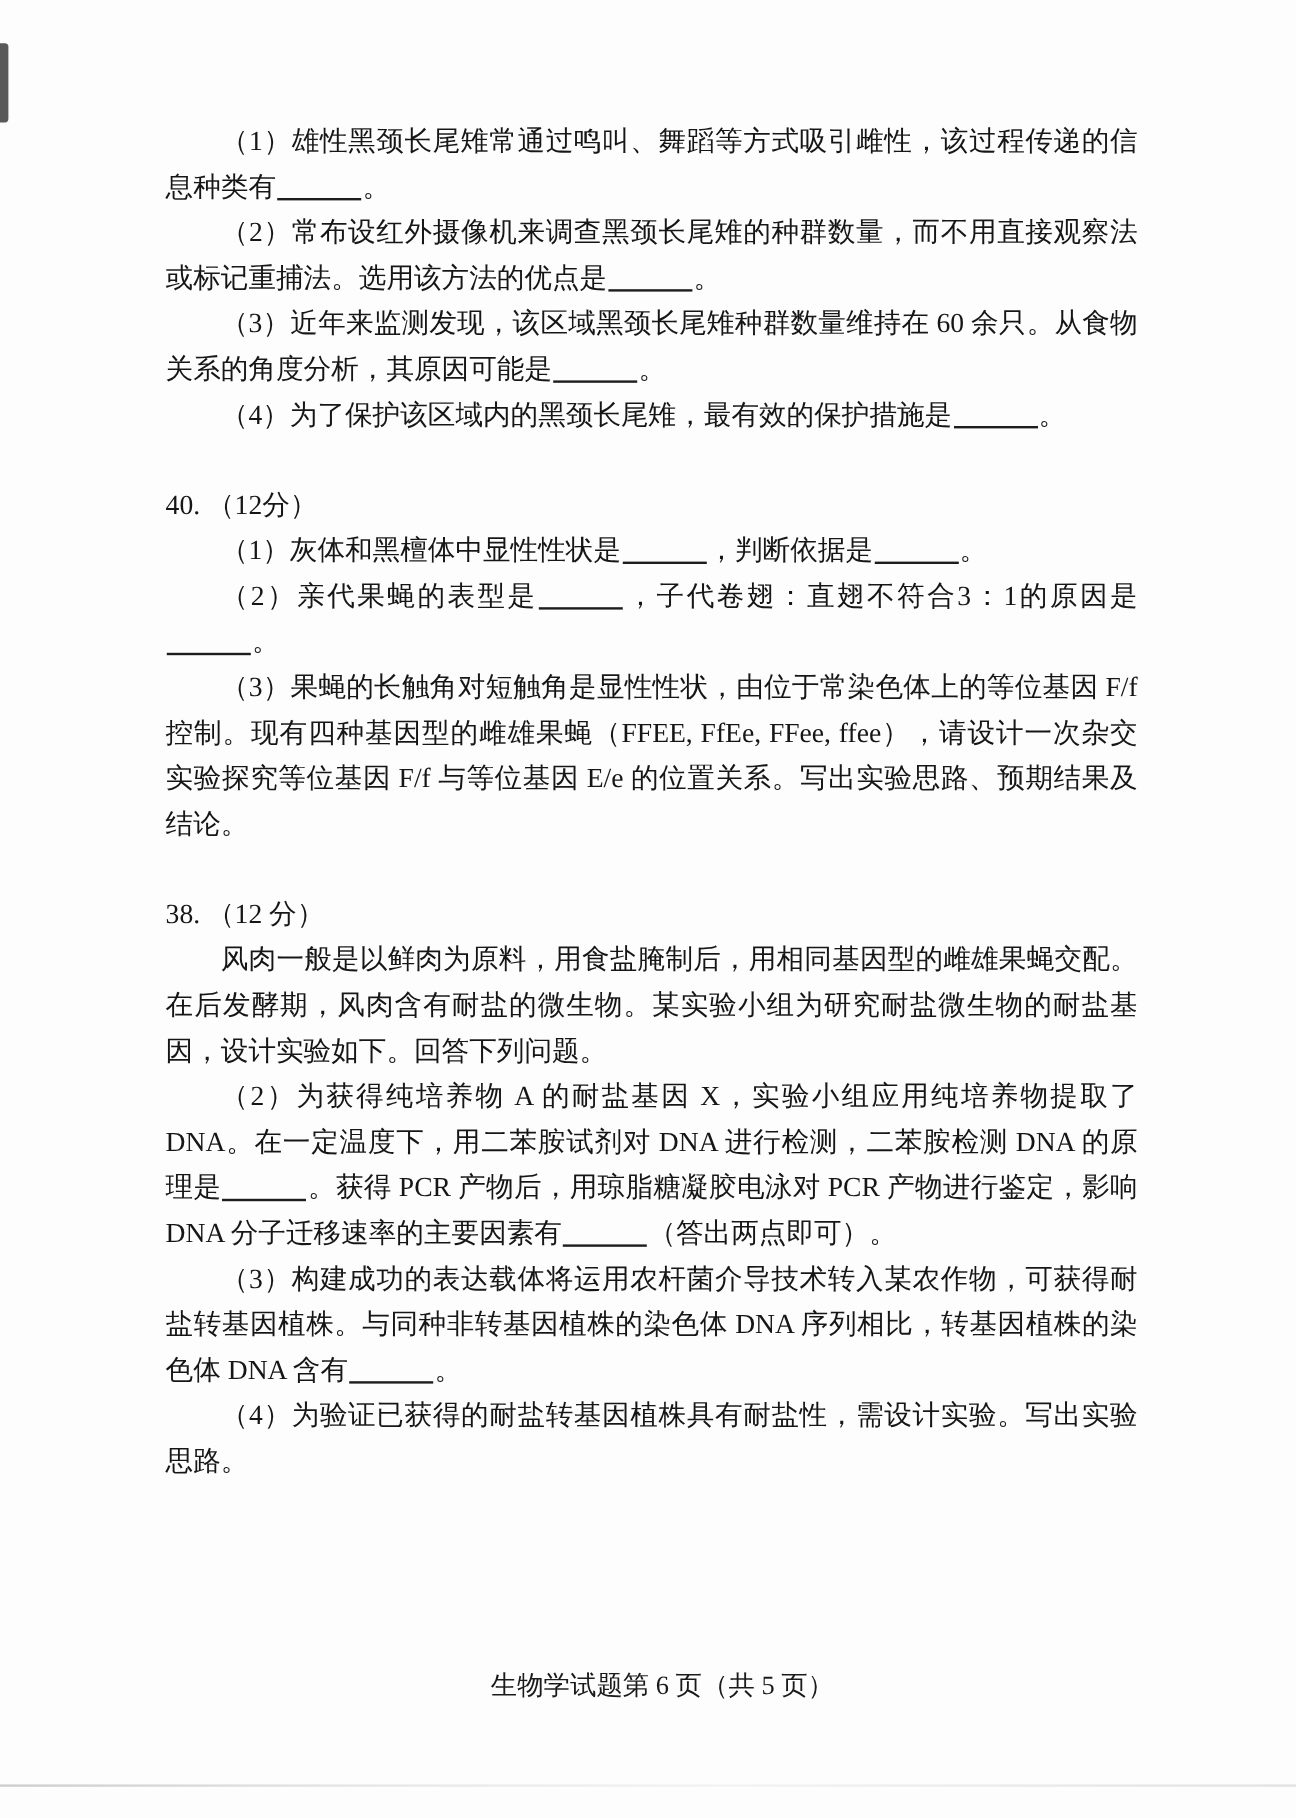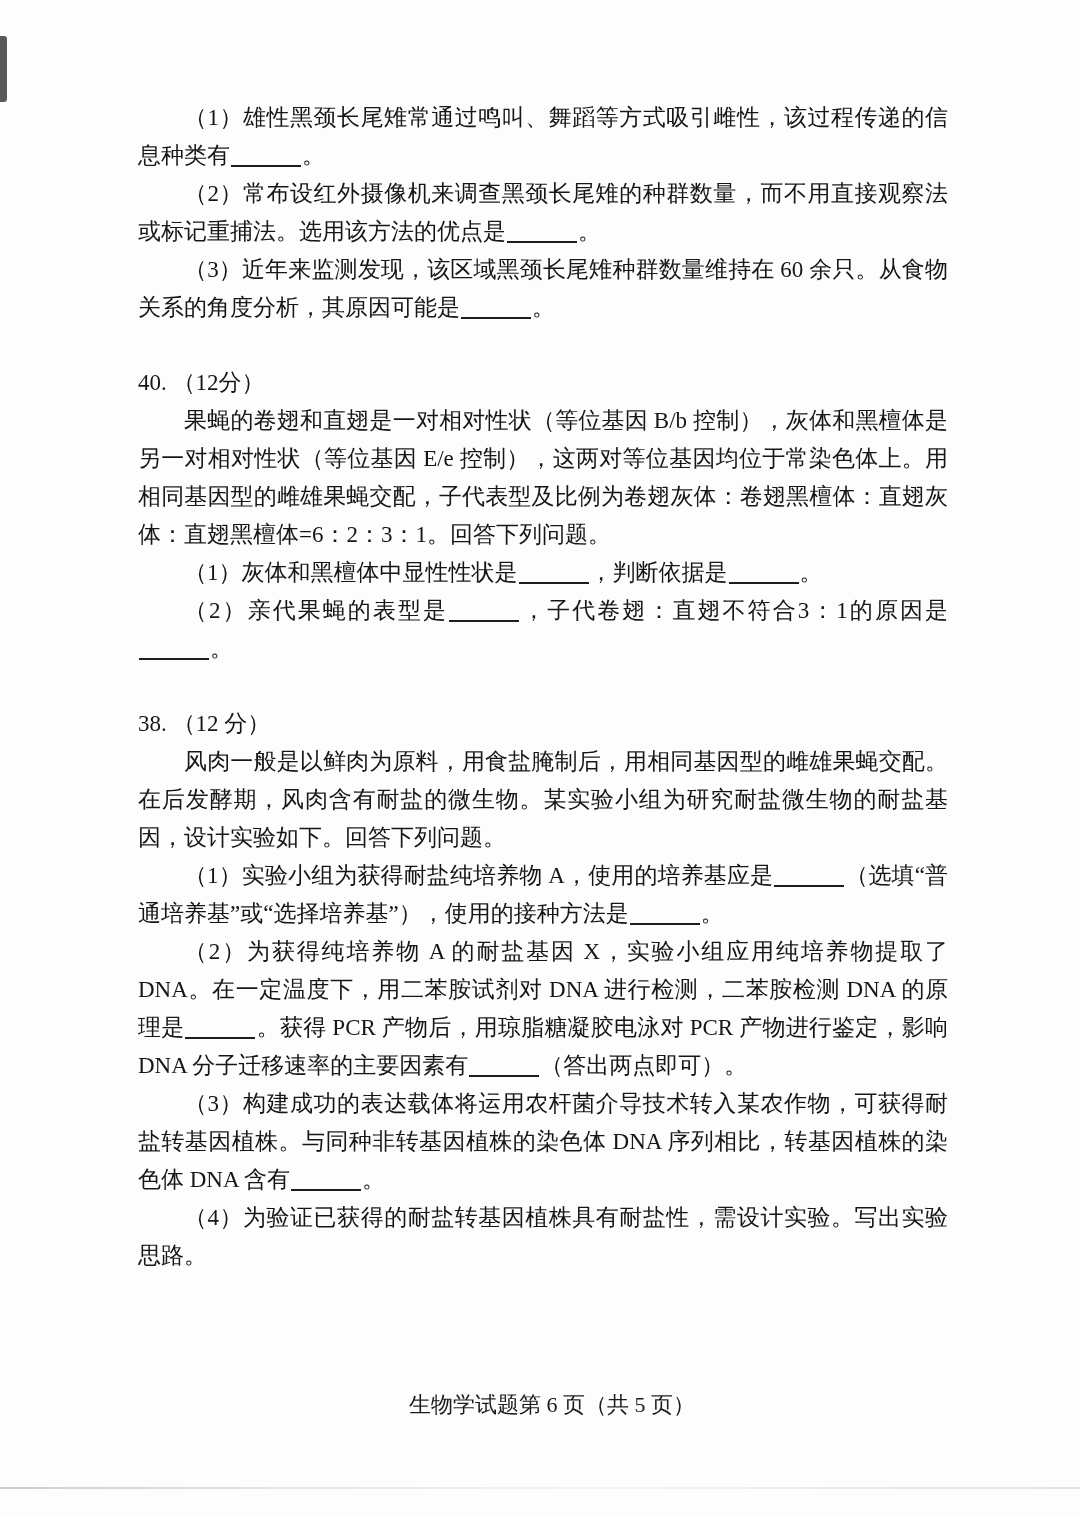--- a/index.html
+++ b/index.html
@@ -77,26 +77,26 @@
 </style>
 </head>
 <body>
 
 <div class="page">
   <div class="scan-mark-topleft"></div>
   <div class="content">
       <p class="para">（1）雄性黑颈长尾雉常通过鸣叫、舞蹈等方式吸引雌性，该过程传递的信息种类有<span class="blank"></span>。</p>
       <p class="para">（2）常布设红外摄像机来调查黑颈长尾雉的种群数量，而不用直接观察法或标记重捕法。选用该方法的优点是<span class="blank"></span>。</p>
       <p class="para">（3）近年来监测发现，该区域黑颈长尾雉种群数量维持在 60 余只。从食物关系的角度分析，其原因可能是<span class="blank"></span>。</p>
+      <p class="para">（4）为了保护该区域内的黑颈长尾雉，最有效的保护措施是<span class="blank"></span>。</p>
       <p class="heading">40. （12分）</p>
-      <p class="para">果蝇的卷翅和直翅是一对相对性状（等位基因 B/b 控制），灰体和黑檀体是另一对相对性状（等位基因 E/e 控制），这两对等位基因均位于常染色体上。用相同基因型的雌雄果蝇交配，子代表型及比例为卷翅灰体：卷翅黑檀体：直翅灰体：直翅黑檀体=6：2：3：1。回答下列问题。</p>
       <p class="para">（1）灰体和黑檀体中显性性状是<span class="blank"></span>，判断依据是<span class="blank"></span>。</p>
       <p class="para">（2）亲代果蝇的表型是<span class="blank"></span>，子代卷翅：直翅不符合3：1的原因是<span class="blank"></span>。</p>
+      <p class="para">（3）果蝇的长触角对短触角是显性性状，由位于常染色体上的等位基因 F/f 控制。现有四种基因型的雌雄果蝇（FFEE, FfEe, FFee, ffee），请设计一次杂交实验探究等位基因 F/f 与等位基因 E/e 的位置关系。写出实验思路、预期结果及结论。</p>
       <p class="heading">38. （12 分）</p>
       <p class="para">风肉一般是以鲜肉为原料，用食盐腌制后，用相同基因型的雌雄果蝇交配。在后发酵期，风肉含有耐盐的微生物。某实验小组为研究耐盐微生物的耐盐基因，设计实验如下。回答下列问题。</p>
-      <p class="para">（1）实验小组为获得耐盐纯培养物 A，使用的培养基应是<span class="blank"></span>（选填“普通培养基”或“选择培养基”），使用的接种方法是<span class="blank"></span>。</p>
       <p class="para">（2）为获得纯培养物 A 的耐盐基因 X，实验小组应用纯培养物提取了 DNA。在一定温度下，用二苯胺试剂对 DNA 进行检测，二苯胺检测 DNA 的原理是<span class="blank"></span>。获得 PCR 产物后，用琼脂糖凝胶电泳对 PCR 产物进行鉴定，影响 DNA 分子迁移速率的主要因素有<span class="blank"></span>（答出两点即可）。</p>
       <p class="para">（3）构建成功的表达载体将运用农杆菌介导技术转入某农作物，可获得耐盐转基因植株。与同种非转基因植株的染色体 DNA 序列相比，转基因植株的染色体 DNA 含有<span class="blank"></span>。</p>
       <p class="para">（4）为验证已获得的耐盐转基因植株具有耐盐性，需设计实验。写出实验思路。</p>
     </div>
   <div class="footer">生物学试题第 6 页（共 5 页）</div>
   <div class="scan-line-bottom"></div>
 </div>
 
 </body></html>

